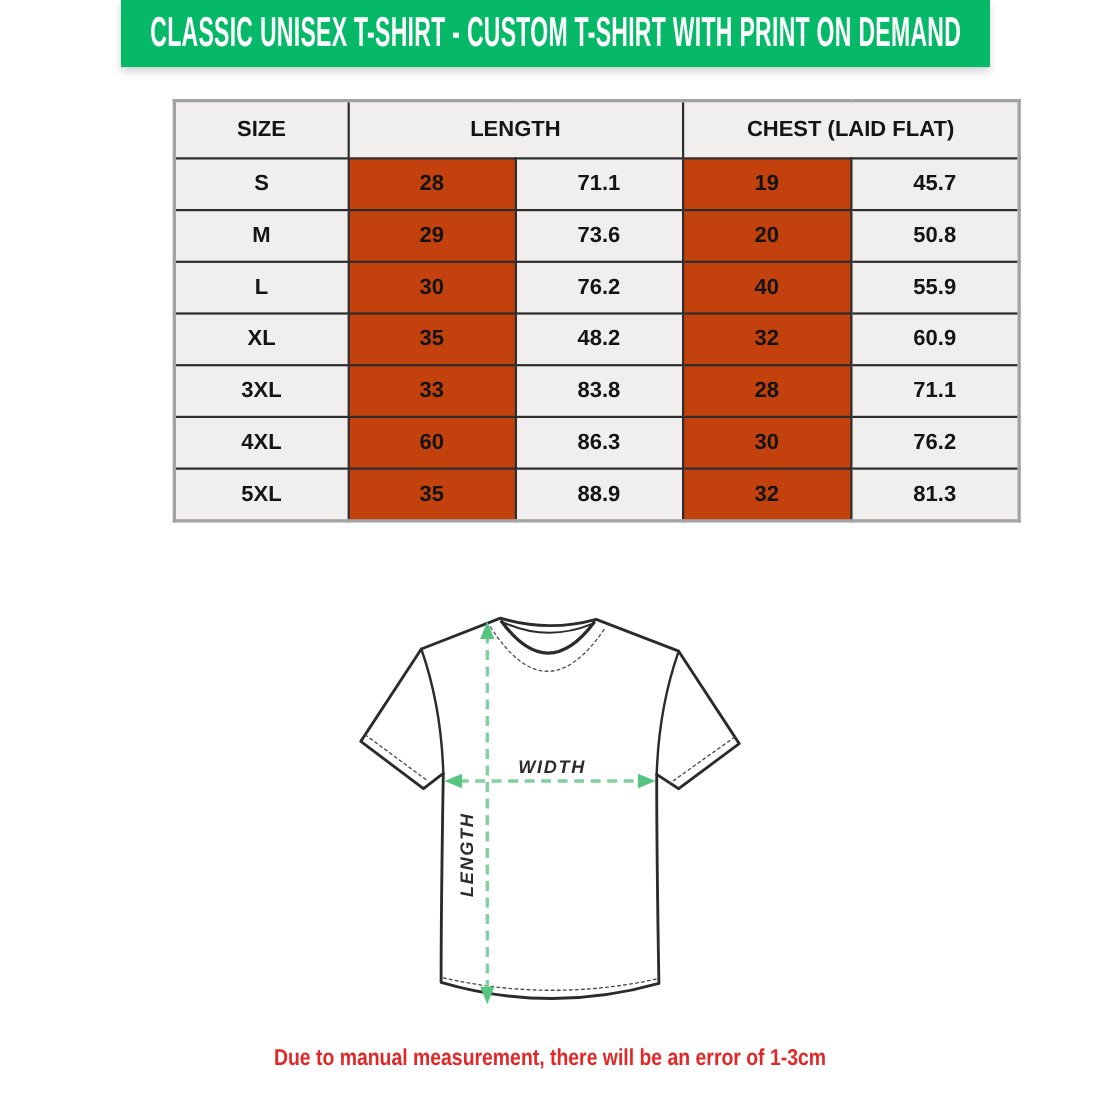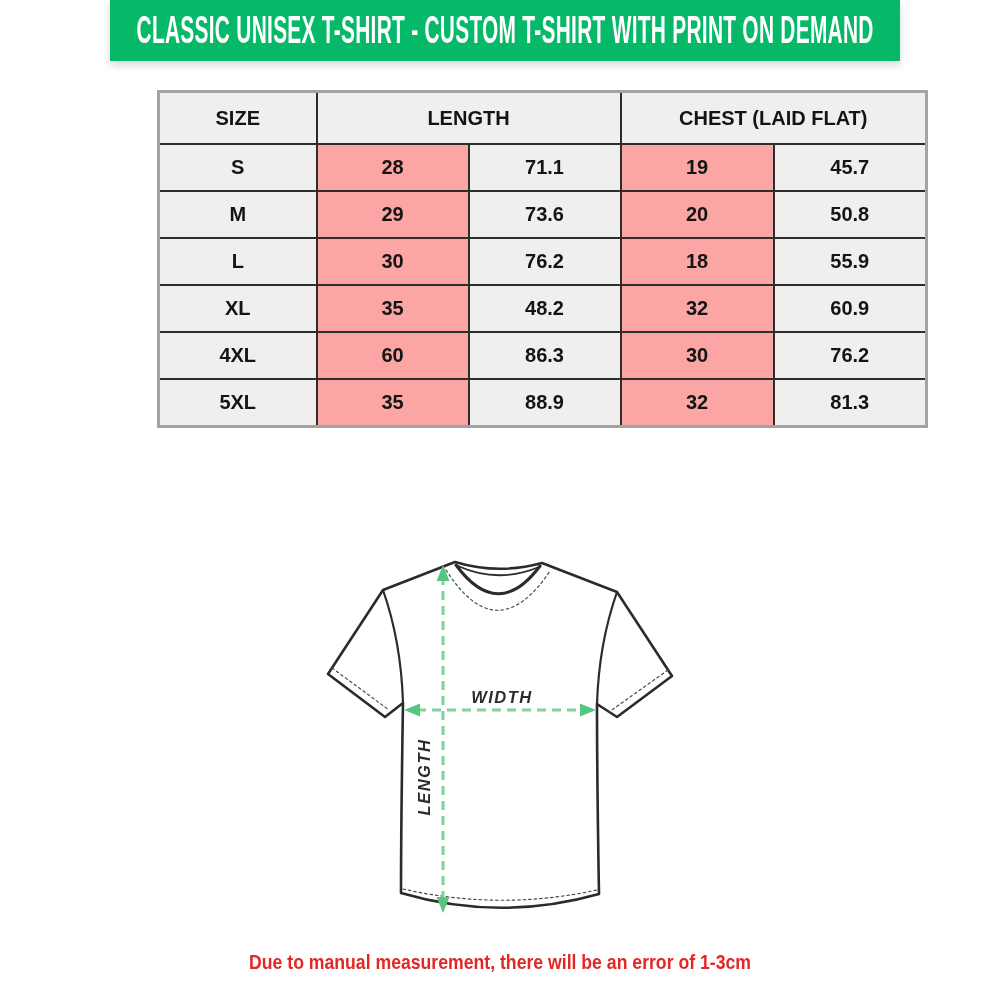--- a/index.html
+++ b/index.html
@@ -14,21 +14,21 @@
                letter-spacing:.5px;transform:scaleX(.55);transform-origin:center;}
 
   
   .size-table{position:absolute;left:118px;top:90px;width:768px;
               border-collapse:collapse;border:3px solid #a3a3a3;table-layout:fixed;margin-left:39px;}
   .size-table th,.size-table td{border:2px solid #2d2d2d;text-align:center;
               vertical-align:middle;font-weight:bold;color:#141414;padding:0;}
   .size-table thead th{height:50px;font-size:20px;background:#f0efee;}
   .size-table tbody td{height:45px;font-size:20px;}
   .cell-gray{background:#f0efee;}
-  .cell-white{background:#fca5a5;}
+  .cell-white{background:#c2410c;}
 
   
   .diagram{position:absolute;left:300px;top:540px;width:400px;height:400px;font-style:italic;}
   .diagram svg{display:block;}
   .svg-label{font-family:"Liberation Sans",sans-serif;font-weight:bold;
              font-size:16.5px;fill:#2b2b2b;}
 
   
   .note{position:absolute;left:0;top:950px;width:1000px;margin:0;text-align:center;
         font-size:21px;font-weight:bold;color:#e32726;
@@ -71,29 +71,36 @@
         <td class="cell-gray">M</td>
         <td class="cell-white">29</td>
         <td class="cell-gray">73.6</td>
         <td class="cell-white">20</td>
         <td class="cell-gray">50.8</td>
       </tr>
         <tr>
         <td class="cell-gray">L</td>
         <td class="cell-white">30</td>
         <td class="cell-gray">76.2</td>
-        <td class="cell-white">18</td>
+        <td class="cell-white">40</td>
         <td class="cell-gray">55.9</td>
       </tr>
         <tr>
         <td class="cell-gray">XL</td>
         <td class="cell-white">35</td>
         <td class="cell-gray">48.2</td>
         <td class="cell-white">32</td>
         <td class="cell-gray">60.9</td>
+      </tr>
+        <tr>
+        <td class="cell-gray">3XL</td>
+        <td class="cell-white">33</td>
+        <td class="cell-gray">83.8</td>
+        <td class="cell-white">28</td>
+        <td class="cell-gray">71.1</td>
       </tr>
         <tr>
         <td class="cell-gray">4XL</td>
         <td class="cell-white">60</td>
         <td class="cell-gray">86.3</td>
         <td class="cell-white">30</td>
         <td class="cell-gray">76.2</td>
       </tr>
         <tr>
         <td class="cell-gray">5XL</td>

